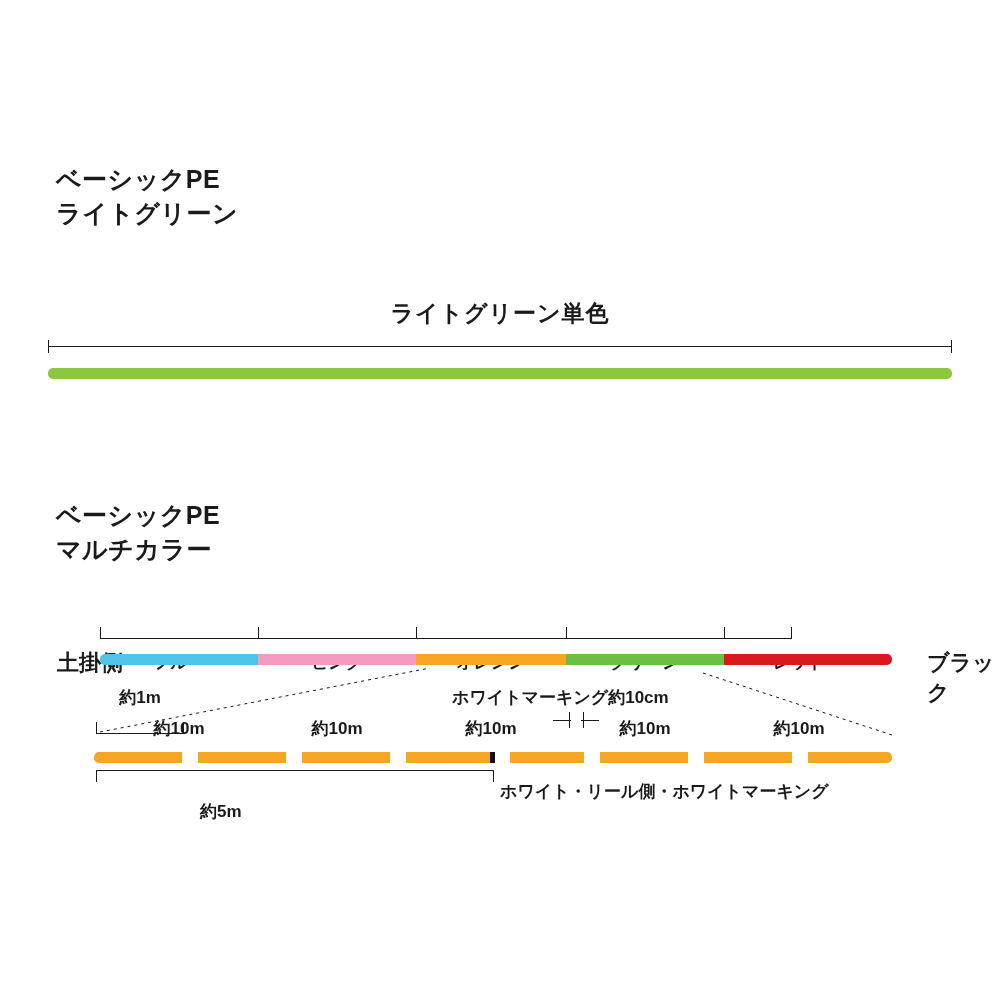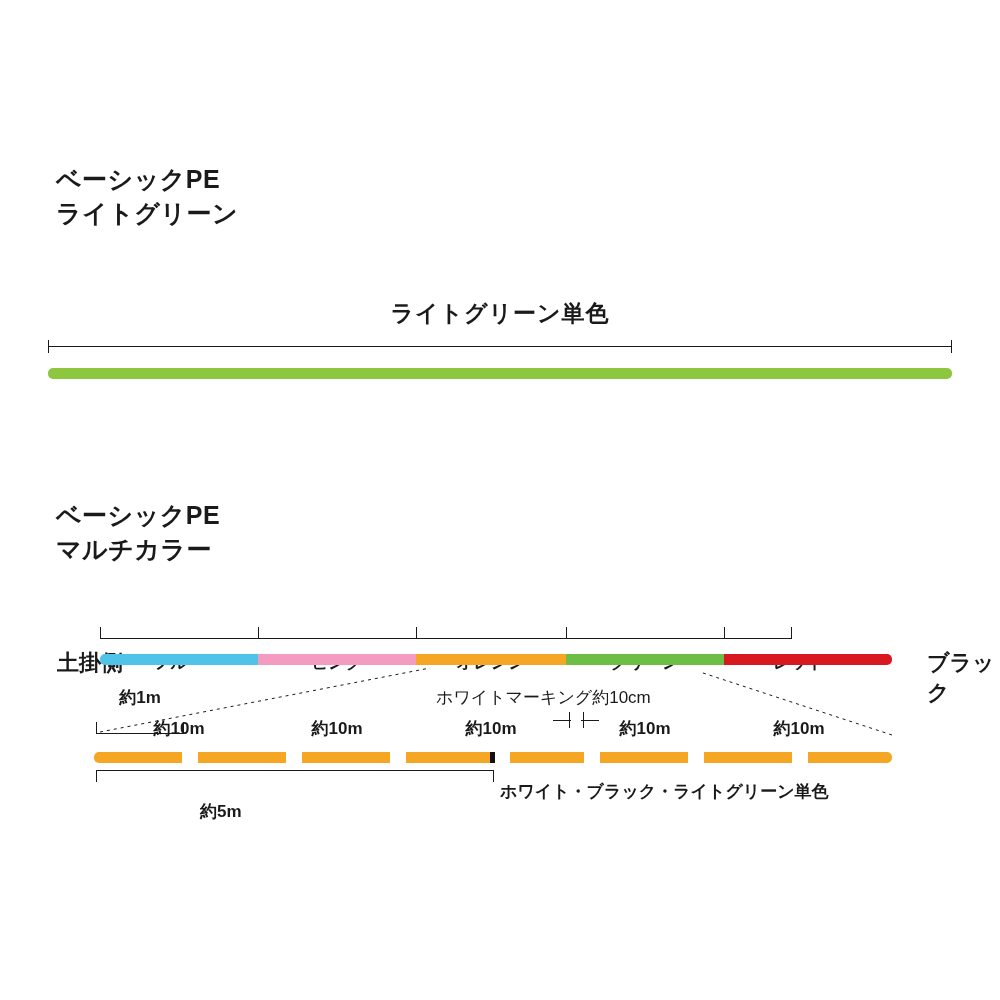--- a/index.html
+++ b/index.html
@@ -115,21 +115,21 @@
   #b1m .tick { position:absolute; top:4px; width:1px; height:12px; background:#1a1a1a; }
   #lbl-1m { left: 96px; top: 686px; width: 88px; text-align:center; font-size:17px; font-weight:bold; }
 
   
   #b5m { left: 96px; top: 770px; width: 398px; height: 16px; }
   #b5m .hline { position:absolute; left:0; top:0; width:100%; height:1px; background:#1a1a1a; }
   #b5m .tick { position:absolute; top:0; width:1px; height:12px; background:#1a1a1a; }
   #lbl-5m { left: 200px; top: 800px; font-size:17px; font-weight:bold; }
 
   
-  #lbl-white-mark { left: 436px; top: 686px; font-size:17px; font-weight:normal; white-space:pre; }
+  #lbl-white-mark { left: 452px; top: 686px; font-size:17px; font-weight:bold; white-space:pre; }
   #mark-arrow { left: 553px; top: 712px; width: 46px; height: 24px; }
   #mark-arrow .vbar { position:absolute; top:0; width:1px; height:16px; background:#1a1a1a; }
   #mark-arrow .hbar { position:absolute; top:8px; height:1px; background:#1a1a1a; }
 
   #lbl-wbw { left: 500px; top: 780px; font-size:17px; font-weight:bold; white-space:pre; }
 
   
   svg.overlay { position:absolute; left:0; top:0; width:1000px; height:1000px; pointer-events:none; }
 </style>
 </head>
@@ -219,18 +219,18 @@
   <div class="dash" style="left: 610px; width: 88px; background: rgb(245, 166, 35);"></div>
   <div class="dash r-r" style="left: 714px; width: 84px; background: rgb(245, 166, 35);"></div>
 </div>
 
 <div class="abs" id="b5m">
   <div class="hline"></div>
   <div class="tick" style="left:0;"></div>
   <div class="tick" style="right:0;"></div>
 </div>
 <div class="abs" id="lbl-5m">約5m</div>
-<div class="abs" id="lbl-wbw">ホワイト・ブラック・ライトグリーン単色</div>
+<div class="abs" id="lbl-wbw">ホワイト・リール側・ホワイトマーキング</div>
 
 <svg class="overlay">
   <line x1="100" y1="732" x2="430" y2="668" stroke="#1a1a1a" stroke-width="1" stroke-dasharray="3,4"></line>
   <line x1="892" y1="735" x2="700" y2="672" stroke="#1a1a1a" stroke-width="1" stroke-dasharray="3,4"></line>
 </svg>
 
 </body></html>

